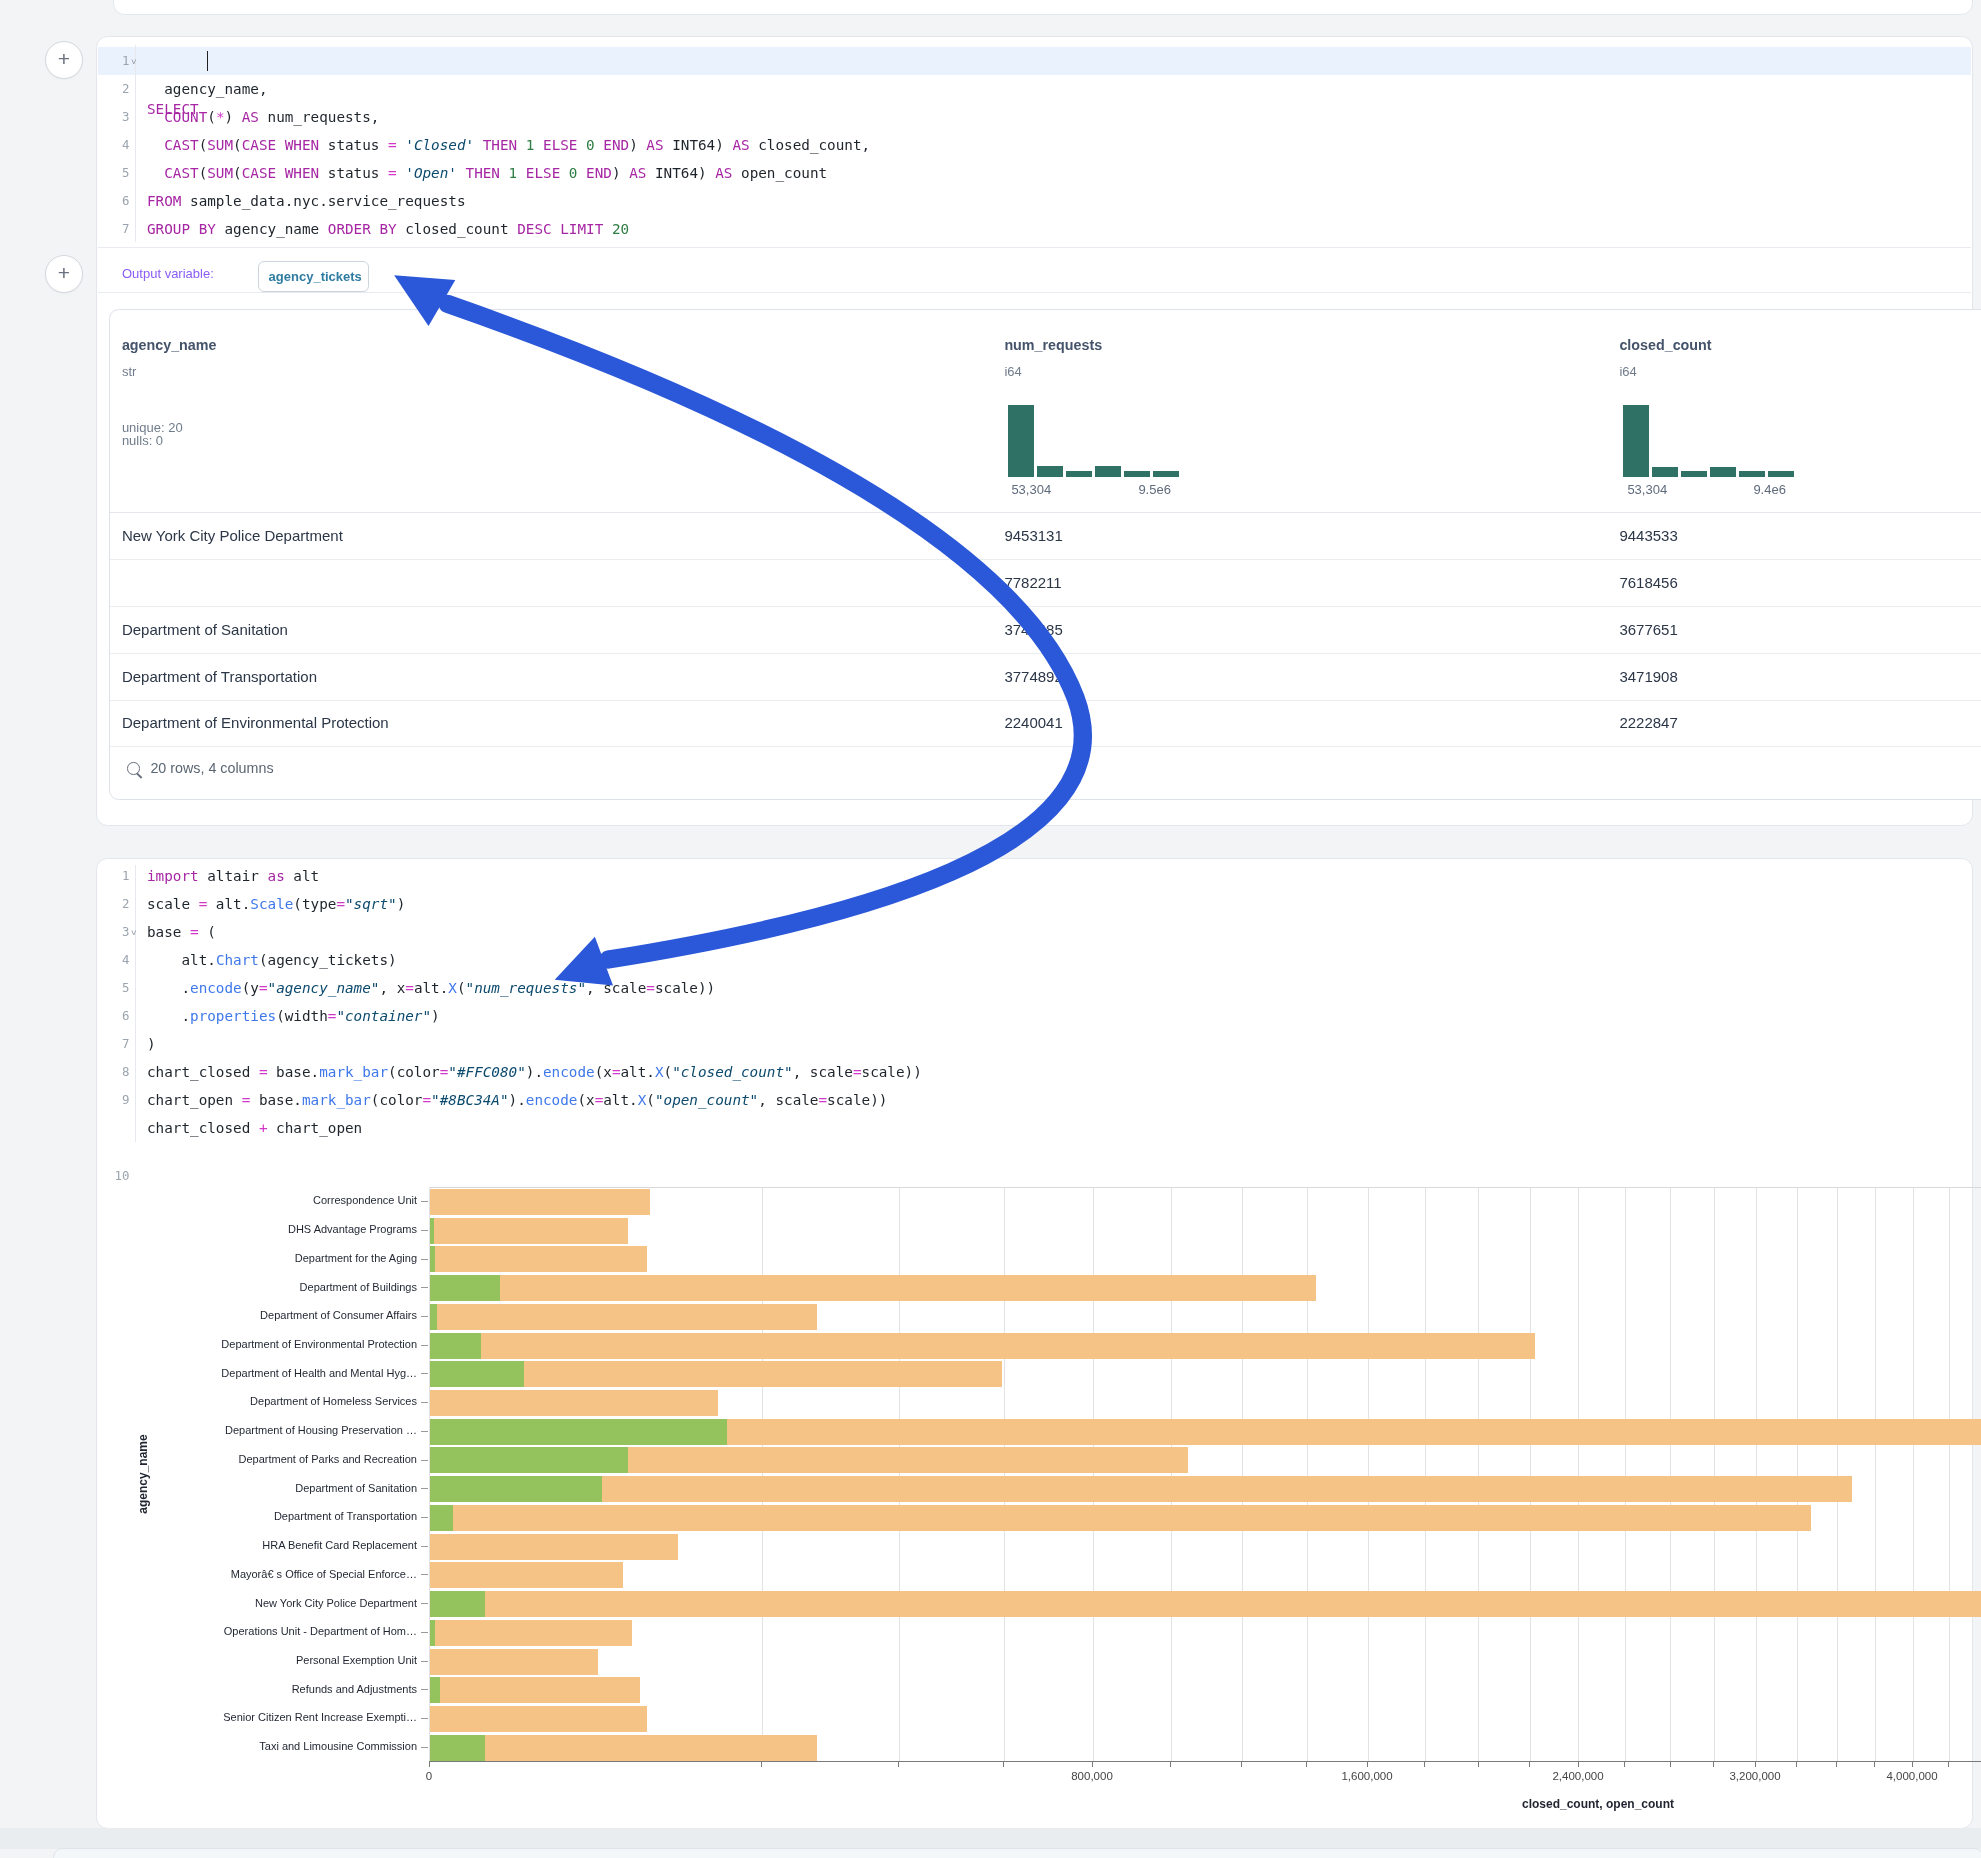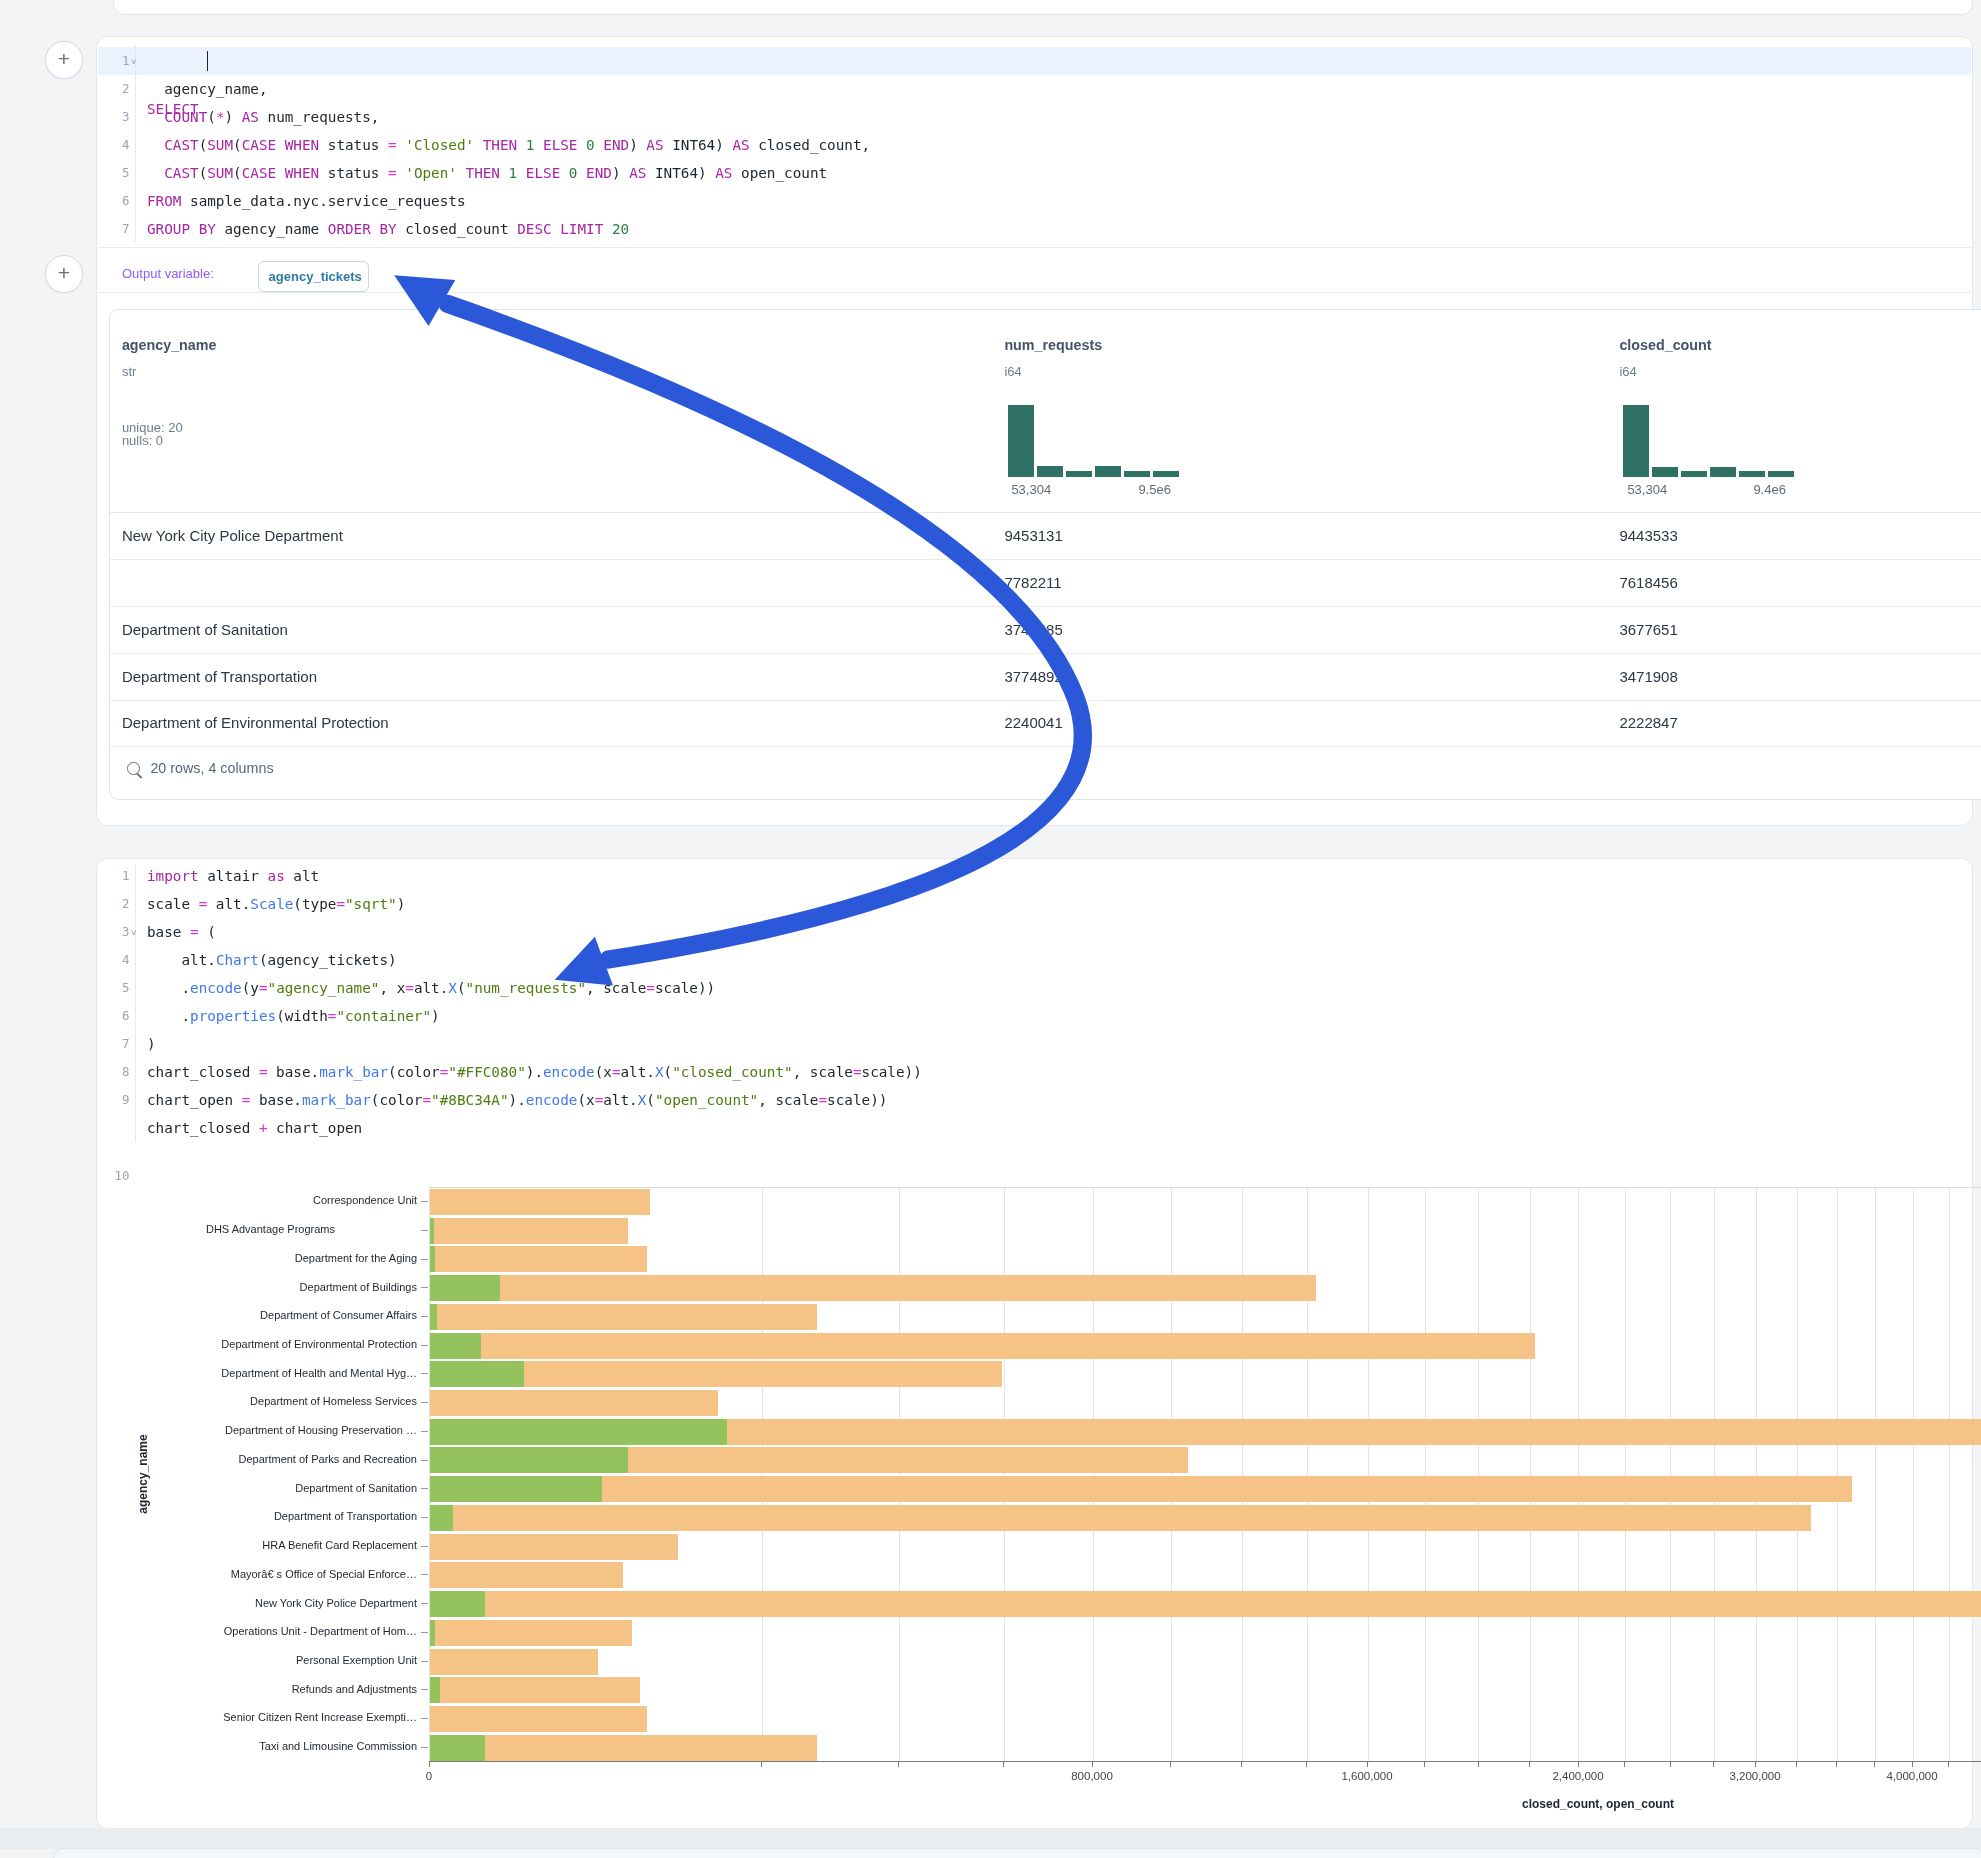--- a/index.html
+++ b/index.html
@@ -9,21 +9,21 @@
   .plus-btn{position:absolute;width:36px;height:36px;border-radius:50%;background:#fff;
     border:1.4px solid #d3d8de;color:#6b7280;font-size:21px;line-height:34px;text-align:center;
     box-shadow:0 1px 1.9px rgba(0,0,0,.04);}
   
   .codeline{position:absolute;height:28px;line-height:28px;white-space:pre;
     font-family:"DejaVu Sans Mono",monospace;font-size:14.3px;color:#1e242b;}
   .lnum{position:absolute;width:32.5px;text-align:right;height:28px;line-height:28px;
     font-family:"DejaVu Sans Mono",monospace;font-size:12.4px;color:#9ba4af;}
   .chev{position:absolute;font-size:9.6px;color:#8b95a1;height:28px;line-height:30px;}
   .gutter-line{position:absolute;width:1px;background:#e6e9ee;}
-  .tk-k{color:#a626a4;} .tk-s{color:#4d7c0f;} .tk-n{color:#2c7d42;}
+  .tk-k{color:#a626a4;} .tk-s{color:#0c4a6e;font-style:italic;} .tk-n{color:#2c7d42;}
   .tk-o{color:#d238c8;} .tk-f{color:#3f78ea;} .tk-t{color:#1e242b;}
   .caret{position:absolute;width:1.4px;height:20px;background:#222;}
   .active-band{position:absolute;background:#eaf3fd;}
   .hdivider{position:absolute;height:1px;background:#e8ebef;}
   
   .out-label{position:absolute;font-size:13px;font-weight:normal;color:#8b5cf6;}
   .out-pill{position:absolute;width:109px;height:29px;border:1px solid #ccd5dd;border-radius:6px;
     background:#fff;overflow:hidden;}
   .out-pill span{display:block;padding-left:9.6px;line-height:29px;font-size:13px;
     font-weight:bold;color:#2f7ca2;white-space:nowrap;}
@@ -178,21 +178,21 @@
         <div class="codeline" style="left: 50px; top: 227px;"><span class="tk-t">chart_open </span><span class="tk-o">=</span><span class="tk-t"> base.</span><span class="tk-f">mark_bar</span><span class="tk-t">(color</span><span class="tk-o">=</span><span class="tk-s">"#8BC34A"</span><span class="tk-t">).</span><span class="tk-f">encode</span><span class="tk-t">(x</span><span class="tk-o">=</span><span class="tk-t">alt.</span><span class="tk-f">X</span><span class="tk-t">(</span><span class="tk-s">"open_count"</span><span class="tk-t">, scale</span><span class="tk-o">=</span><span class="tk-t">scale))</span></div>
         <div class="lnum" style="left: 0px; top: 271px; margin-top: 32px;">10</div>
         <div class="codeline" style="left: 50px; top: 255px;"><span class="tk-t">chart_closed </span><span class="tk-o">+</span><span class="tk-t"> chart_open</span></div>
       </div>
   </div>
 
   <div id="chart">
       <div class="axis-title" style="left: 143px; top: 1474px; transform: translate(-50%, -50%) rotate(-90deg);">agency_name</div>
       <div class="ylab" style="left: 124px; top: 1194px; width: 293px;">Correspondence Unit</div>
       <div class="ytick" style="left: 421px; top: 1201px;"></div>
-      <div class="ylab" style="left: 124px; top: 1223px; width: 293px; text-align: center;">DHS Advantage Programs</div>
+      <div class="ylab" style="left: 124px; top: 1223px; width: 293px;">DHS Advantage Programs</div>
       <div class="ytick" style="left: 421px; top: 1230px;"></div>
       <div class="ylab" style="left: 124px; top: 1252px; width: 293px;">Department for the Aging</div>
       <div class="ytick" style="left: 421px; top: 1259px;"></div>
       <div class="ylab" style="left: 124px; top: 1281px; width: 293px;">Department of Buildings</div>
       <div class="ytick" style="left: 421px; top: 1287px;"></div>
       <div class="ylab" style="left: 124px; top: 1309px; width: 293px;">Department of Consumer Affairs</div>
       <div class="ytick" style="left: 421px; top: 1316px;"></div>
       <div class="ylab" style="left: 124px; top: 1338px; width: 293px;">Department of Environmental Protection</div>
       <div class="ytick" style="left: 421px; top: 1345px;"></div>
       <div class="ylab" style="left: 124px; top: 1367px; width: 293px;">Department of Health and Mental Hyg…</div>

